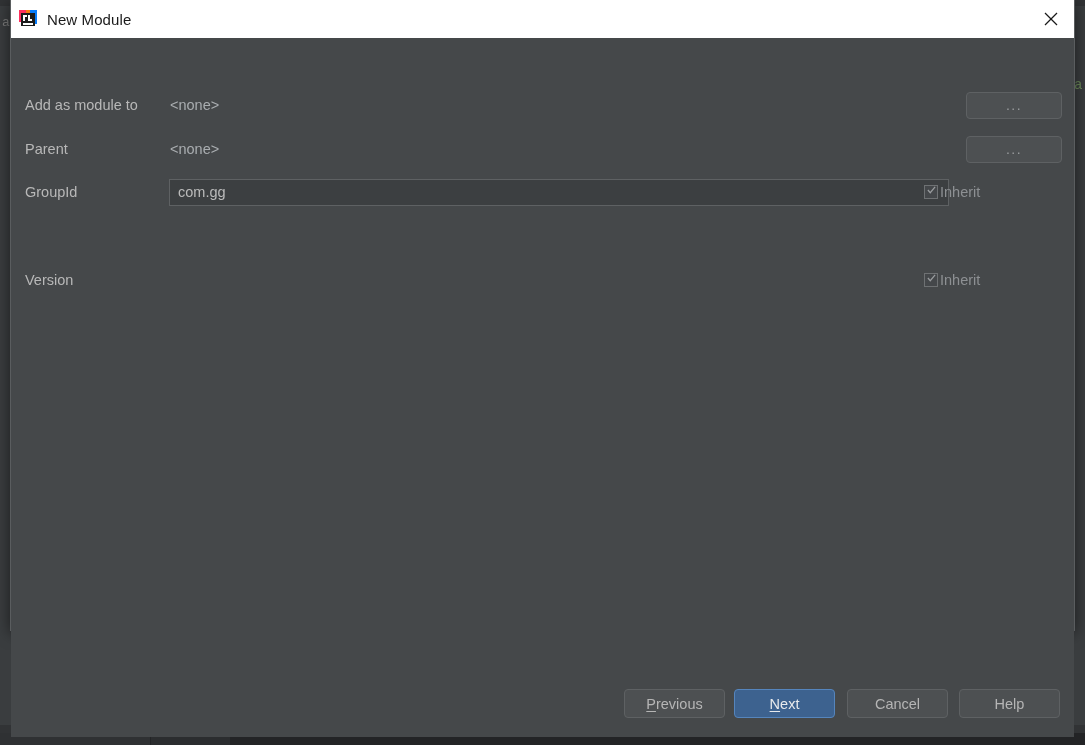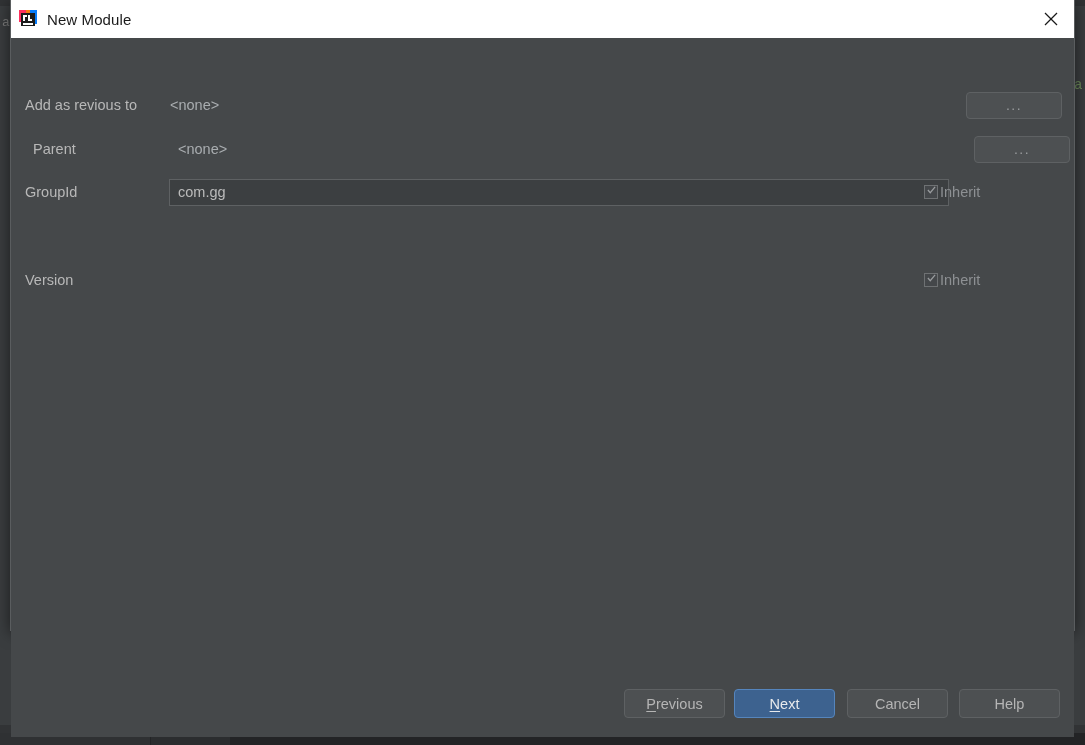--- a/index.html
+++ b/index.html
@@ -145,21 +145,21 @@
 
   .form-row {
     position: absolute;
     left: 0;
     width: 1063px;
     height: 28px;
     display: flex;
     align-items: center;
   }
   .row-0 { top: 53px; }
-  .row-1 { top: 97px; margin-left: 8px; }
+  .row-1 { top: 97px; }
   .row-2 { top: 140px; }
   .row-3 { top: 184px; }
   .row-4 { top: 228px; }
 
   .field-label {
     position: absolute;
     left: 14px;
     font-size: 14.5px;
     color: #b8b8b8;
     white-space: nowrap;
@@ -331,21 +331,21 @@
           <line x1="13" y1="1" x2="1" y2="13" stroke="#1a1a1a" stroke-width="1.3"></line>
         </svg>
       </span>
     </span>
   </div>
 
   <div id="dialog-body">
     <div class="form-area">
 
       <div class="form-row row-0">
-        <span class="field-label">Add as revious to</span>
+        <span class="field-label">Add as module to</span>
         <span class="field-static">&lt;none&gt;</span>
         <span class="browse-button">...</span>
       </div>
 
       <div class="form-row row-1">
         <span class="field-label">Parent</span>
         <span class="field-static">&lt;none&gt;</span>
         <span class="browse-button">...</span>
       </div>
 

